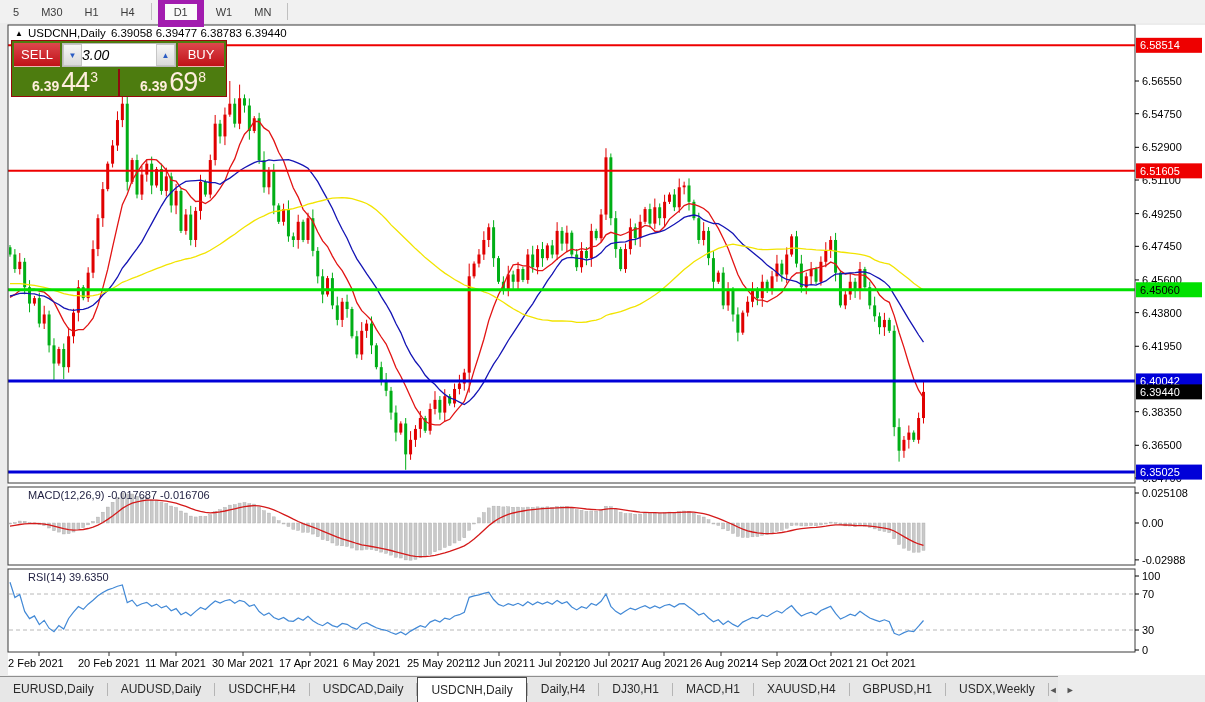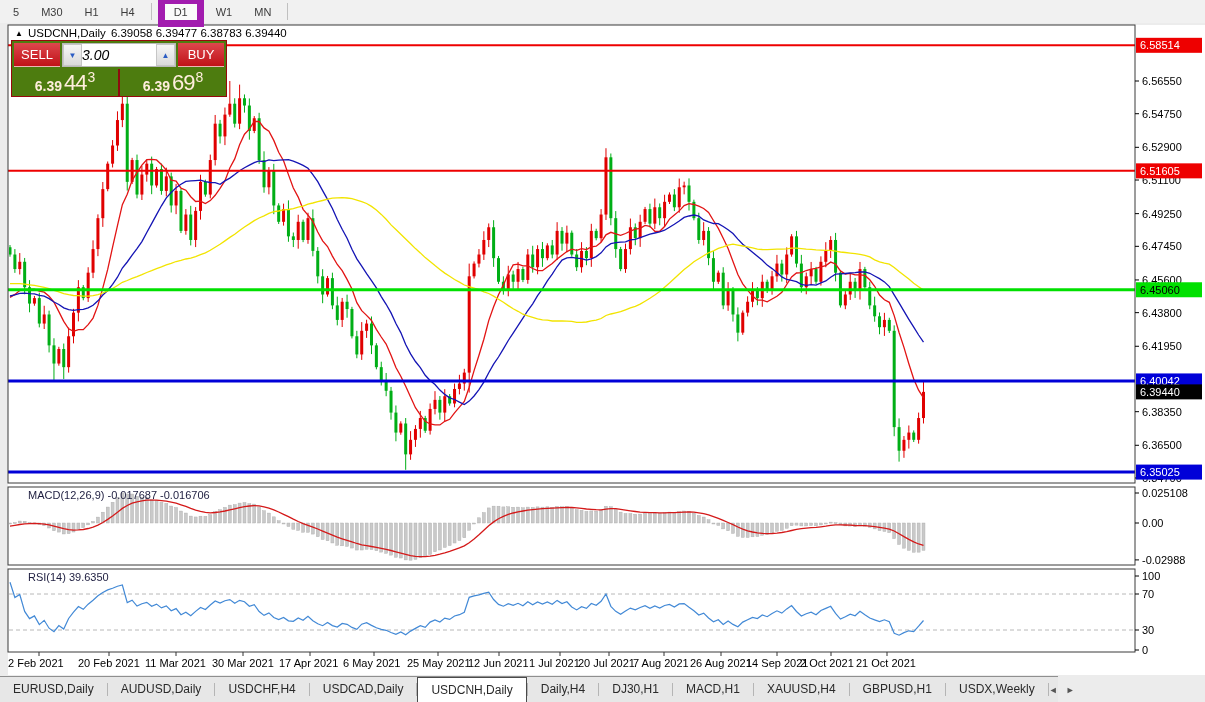--- a/index.html
+++ b/index.html
@@ -28,21 +28,21 @@
   .spin { flex:1; display:flex; background:#fff; border:1px solid #b9b9b9; }
   .sparrow { width:19px; display:flex; align-items:center; justify-content:center;
              font-size:8px; color:#2b5cc4; background:linear-gradient(#f6f6f6,#dadada);
              border:1px solid #c6c6c6; cursor:pointer; }
   .sval { flex:1; text-align:left; padding-right:6px; font-size:14px; color:#000; line-height:22px;font-style:italic; }
   .trow2 { display:flex; height:27px; }
   .half { flex:1; display:flex; align-items:flex-end; justify-content:center;
           padding-bottom:2px; color:#ffeedd; }
   .half.left { border-right:2px solid #8e0b0f; }
   .small-p { font-size:14px; font-weight:700; margin-right:2px; line-height:15px; }
-  .big-p   { font-size:22px; line-height:23px; letter-spacing:-1px;text-align:right; }
+  .big-p   { font-size:27px; line-height:23px; letter-spacing:-1px;text-align:right; }
   .sup-p   { font-size:14px; margin-left:1px; transform:translateY(-9px); }
   
   .ind-label { position:absolute; left:28px; z-index:5; font-size:11px; color:#1d1d3f; white-space:nowrap; }
   #macd-label { top:489px; }
   #rsi-label  { top:571px; }
   
   #tabbar { position:absolute; left:0; top:676px; width:1058px; height:26px;
             background:#e7e7e7; border-top:1px solid #8f8f8f; display:flex;
             align-items:stretch; z-index:6; }
   .tab { padding:5px 13px 0 13px; font-size:12px; color:#2a2a2a; cursor:pointer; white-space:nowrap; }

